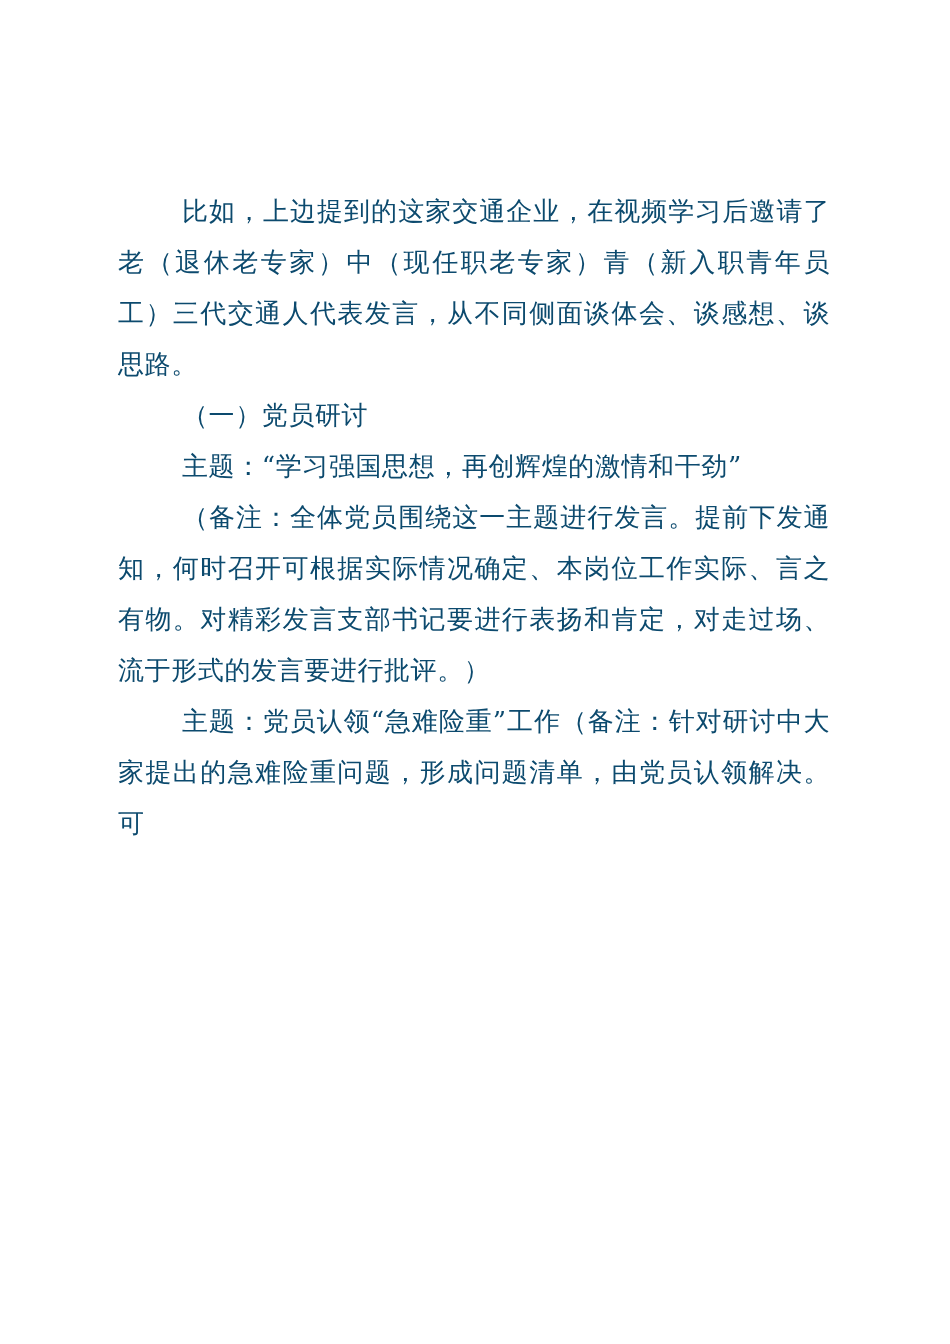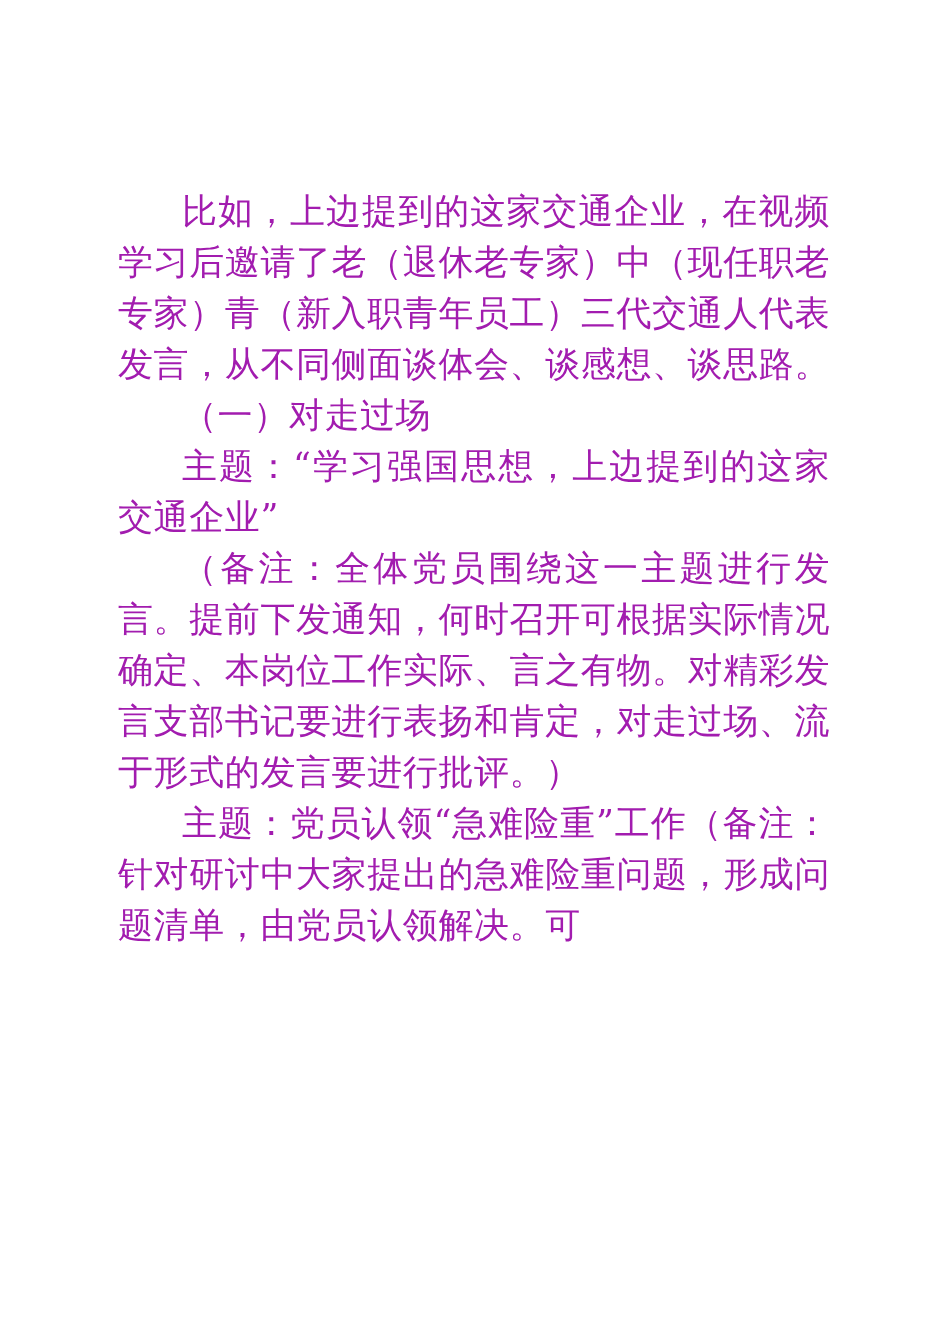--- a/index.html
+++ b/index.html
@@ -18,23 +18,23 @@
   .doc-body {
     position: absolute;
     left: 118px;
     top: 186px;
     width: 712px;
   }
   .para {
     margin: 0;
     padding: 0;
     font-family: "DejaVu Serif", "Liberation Serif", serif;
-    font-size: 35px;
+    font-size: 26px;
     line-height: 51px;
-    color: #a21caf;
+    color: #0c4a6e;
     text-align: justify;
     text-justify: inter-ideograph;
     text-align-last: left;
     letter-spacing: 0.6px;
     word-break: break-all;
     font-weight: 400;
   }
   .para.indent {
     text-indent: 64px;
   }
@@ -48,23 +48,23 @@
 <body>
 
 <div class="page">
   <div class="doc-body">
 
     <p class="para indent">比如，上边提到的这家交通企业，在视频学习后邀请了老（退休老专家）中（现任职老专家）青（新入职青年员工）三代交通人代表发言，从不同侧面谈体会、谈感想、谈思路。</p>
 
 
 
 
-    <p class="para indent">（一）对走过场</p>
+    <p class="para indent">（一）党员研讨</p>
 
-    <p class="para indent">主题：“学习强国思想，上边提到的这家交通企业”</p>
+    <p class="para indent">主题：“学习强国思想，再创辉煌的激情和干劲”</p>
 
     <p class="para indent">（备注：全体党员围绕这一主题进行发言。提前下发通知，何时召开可根据实际情况确定、本岗位工作实际、言之有物。对精彩发言支部书记要进行表扬和肯定，对走过场、流于形式的发言要进行批评。）</p>
 
 
     <p class="para indent">主题：党员认领“急难险重”工作（备注：针对研讨中大家提出的急难险重问题，形成问题清单，由党员认领解决。可</p>
 
   </div>
 </div>
 
 </body></html>

